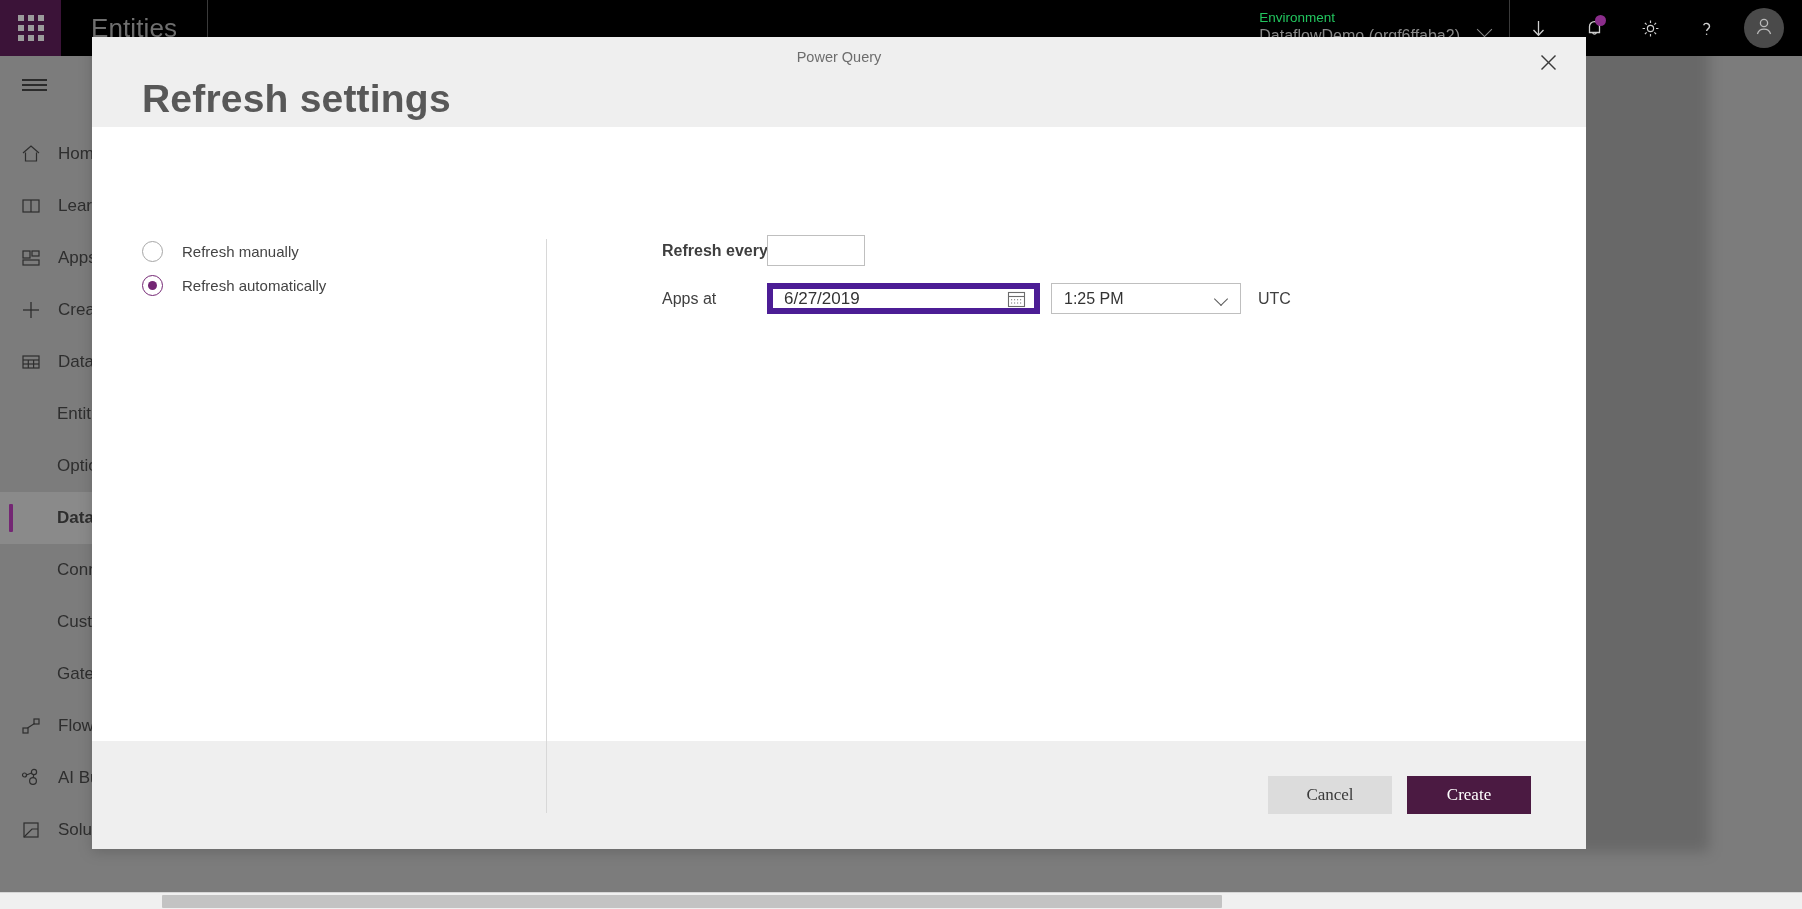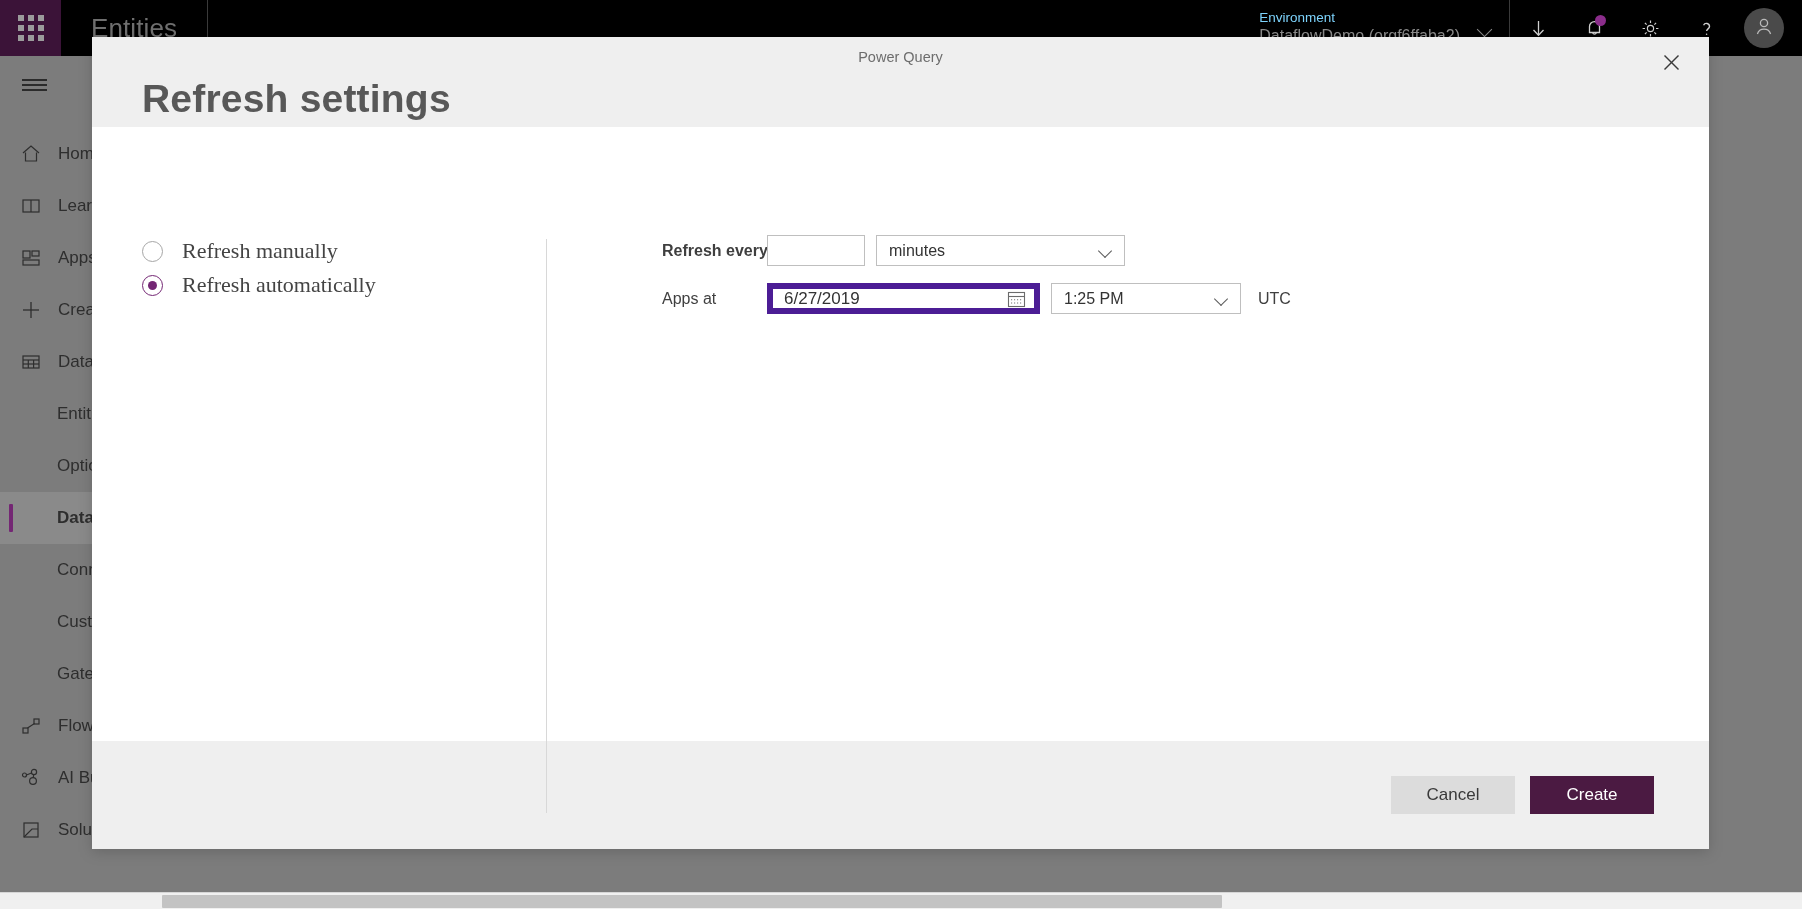--- a/index.html
+++ b/index.html
@@ -73,21 +73,21 @@
   .env-picker {
     display: flex;
     align-items: center;
     gap: 18px;
     padding: 0 16px 0 18px;
     height: 56px;
     cursor: pointer;
     flex: 0 0 auto;
   }
   .env-text { display: flex; flex-direction: column; justify-content: center; line-height: 1.28; }
-  .env-label { color: #7dd3fc; font-size: 13.5px; }
+  .env-label { color: #22c55e; font-size: 13.5px; }
   .env-value { color: #8b8b8b; font-size: 16px; white-space: nowrap; }
   .chev-sm {
     width: 15px; height: 9px;
     position: relative;
   }
   .chev-sm::before {
     content: "";
     position: absolute;
     left: 1px; top: 0;
     width: 10px; height: 10px;
@@ -234,21 +234,21 @@
     position: absolute;
     top: 42px; left: 92px;
     width: 1617px; height: 810px;
     background: rgba(0,0,0,0.16);
     filter: blur(7px);
     z-index: 4;
   }
   .modal {
     position: absolute;
     top: 37px; left: 92px;
-    width: 1617px; height: 812px;
+    width: 1494px; height: 812px;
     background: #ef4444;
     z-index: 5;
     display: flex;
     flex-direction: column;
   }
 
   .modal-head {
     position: relative;
     height: 90px;
     background: #efefef;
@@ -316,24 +316,23 @@
   .radio.checked::after {
     content: "";
     position: absolute;
     left: 50%; top: 50%;
     width: 9px; height: 9px;
     margin-left: -4.5px; margin-top: -4.5px;
     border-radius: 50%;
     background: #742774;
   }
   .radio-label {
-    font-size: 22px;
+    font-size: 15px;
     color: #444444;
     white-space: nowrap;
-    font-family: Liberation Serif, serif;
   }
 
   
   .form-col {
     position: absolute;
     left: 570px; top: 108px;
   }
   .form-row {
     display: flex;
     align-items: center;
@@ -427,21 +426,21 @@
     align-items: center;
     justify-content: flex-end;
     padding-right: 55px;
     gap: 15px;
   }
   .btn {
     height: 38px;
     min-width: 124px;
     padding: 0 18px;
     border: none;
-    font-family: Liberation Sans, sans-serif;
+    font-family: Liberation Serif, serif;
     font-size: 17px;
     cursor: pointer;
   }
   .btn-cancel { background: #dcdcdc; color: #3a3a3a; }
   .btn-create { background: #4b1a42; color: #ffffff; }
 </style>
 </head>
 <body>
 
 <div id="app">
@@ -677,24 +676,20 @@
           <span class="radio checked"></span>
           <span class="radio-label">Refresh automatically</span>
         </label>
       </div>
 
       <div class="form-col">
 
         <div class="form-row">
           <span class="form-label label-refresh">Refresh every</span>
           <input class="txt-input" type="text" value="" style="">
-          <div class="combo combo-units">
-            <span class="combo-text">minutes</span>
-            <span class="combo-chev"></span>
-          </div>
         </div>
 
         <div class="form-row">
           <span class="form-label label-start">Apps at</span>
           <div class="date-field">
             <span class="date-text">6/27/2019</span>
             <span class="cal-btn">
               <svg width="19" height="18" viewBox="0 0 19 18" fill="none" stroke="#6b6b6b" stroke-width="1.1">
                 <rect x="1.5" y="2.5" width="16" height="14"></rect>
                 <line x1="1.5" y1="6.5" x2="17.5" y2="6.5"></line>

